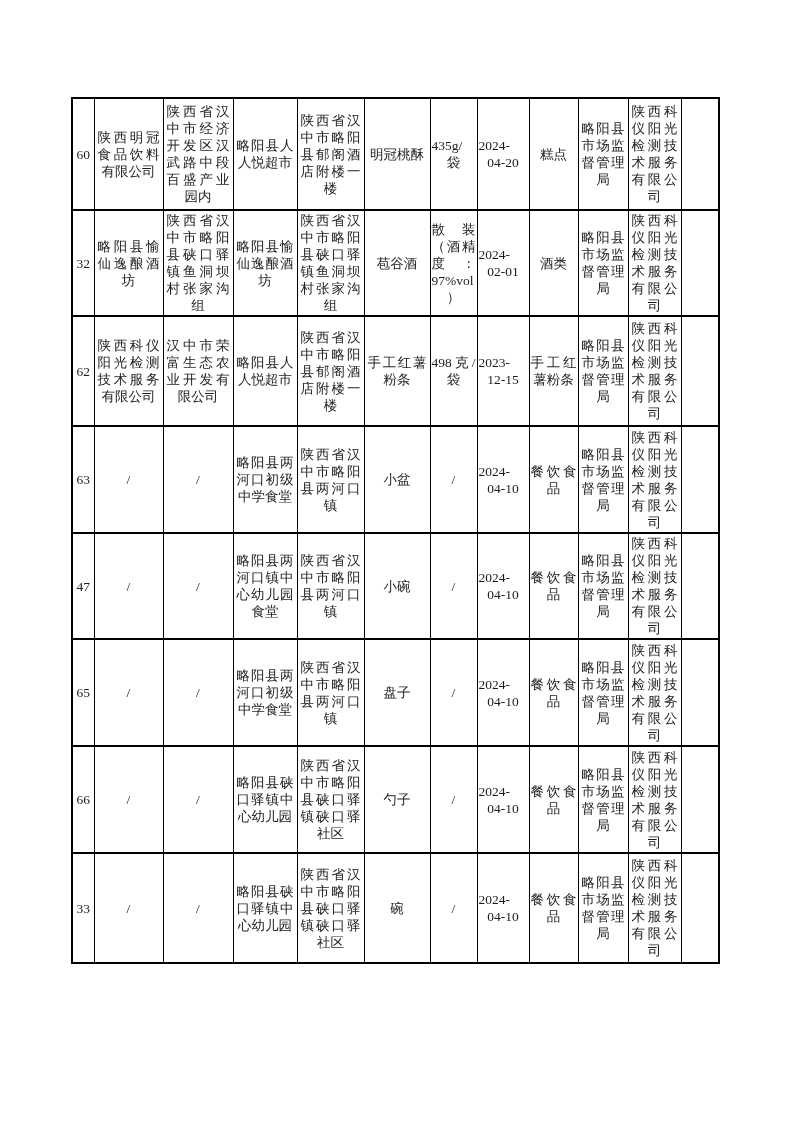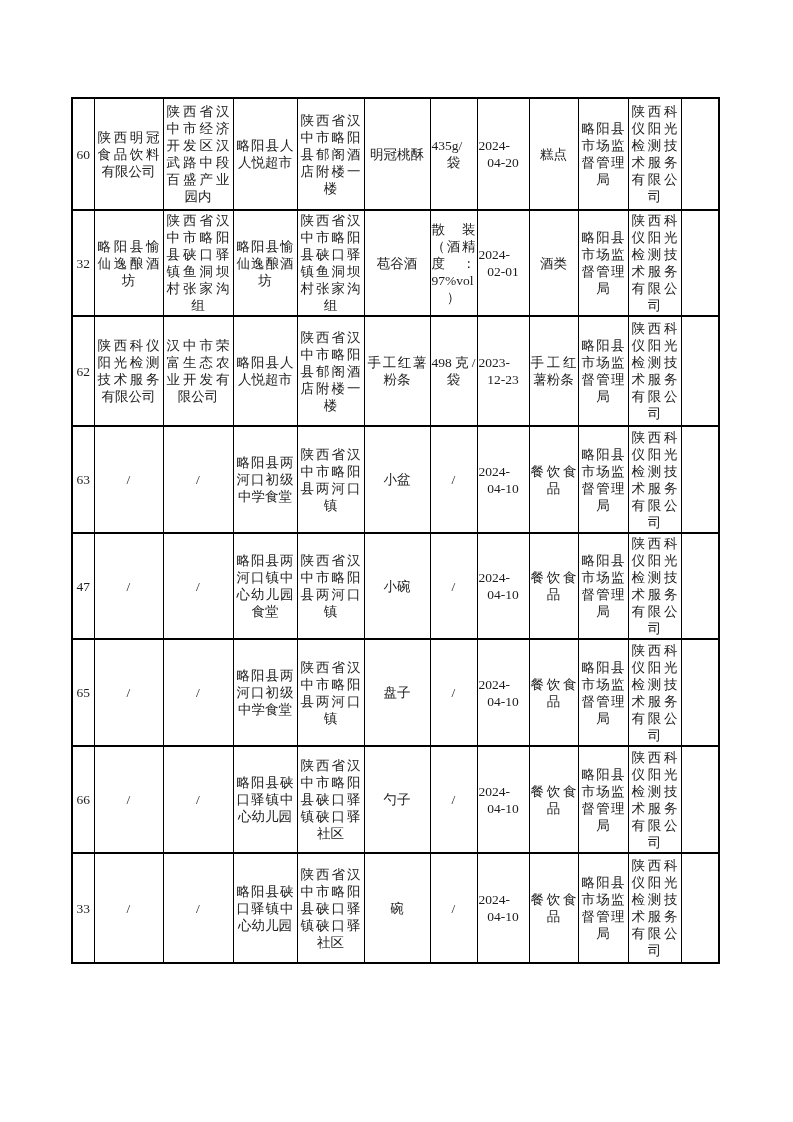--- a/index.html
+++ b/index.html
@@ -102,21 +102,21 @@
           <td></td>
         </tr>
         <tr>
           <td>62</td>
           <td>陕西科仪阳光检测技术服务有限公司</td>
           <td>汉中市荣富生态农业开发有限公司</td>
           <td>略阳县人人悦超市</td>
           <td>陕西省汉中市略阳县郁阁酒店附楼一楼</td>
           <td>手工红薯粉条</td>
           <td>498克/袋</td>
-          <td>2023-12-23</td>
+          <td>2023-12-15</td>
           <td>手工红薯粉条</td>
           <td>略阳县市场监督管理局</td>
           <td>陕西科仪阳光检测技术服务有限公司</td>
           <td></td>
         </tr>
         <tr>
           <td>63</td>
           <td>/</td>
           <td>/</td>
           <td>略阳县两河口初级中学食堂</td>

